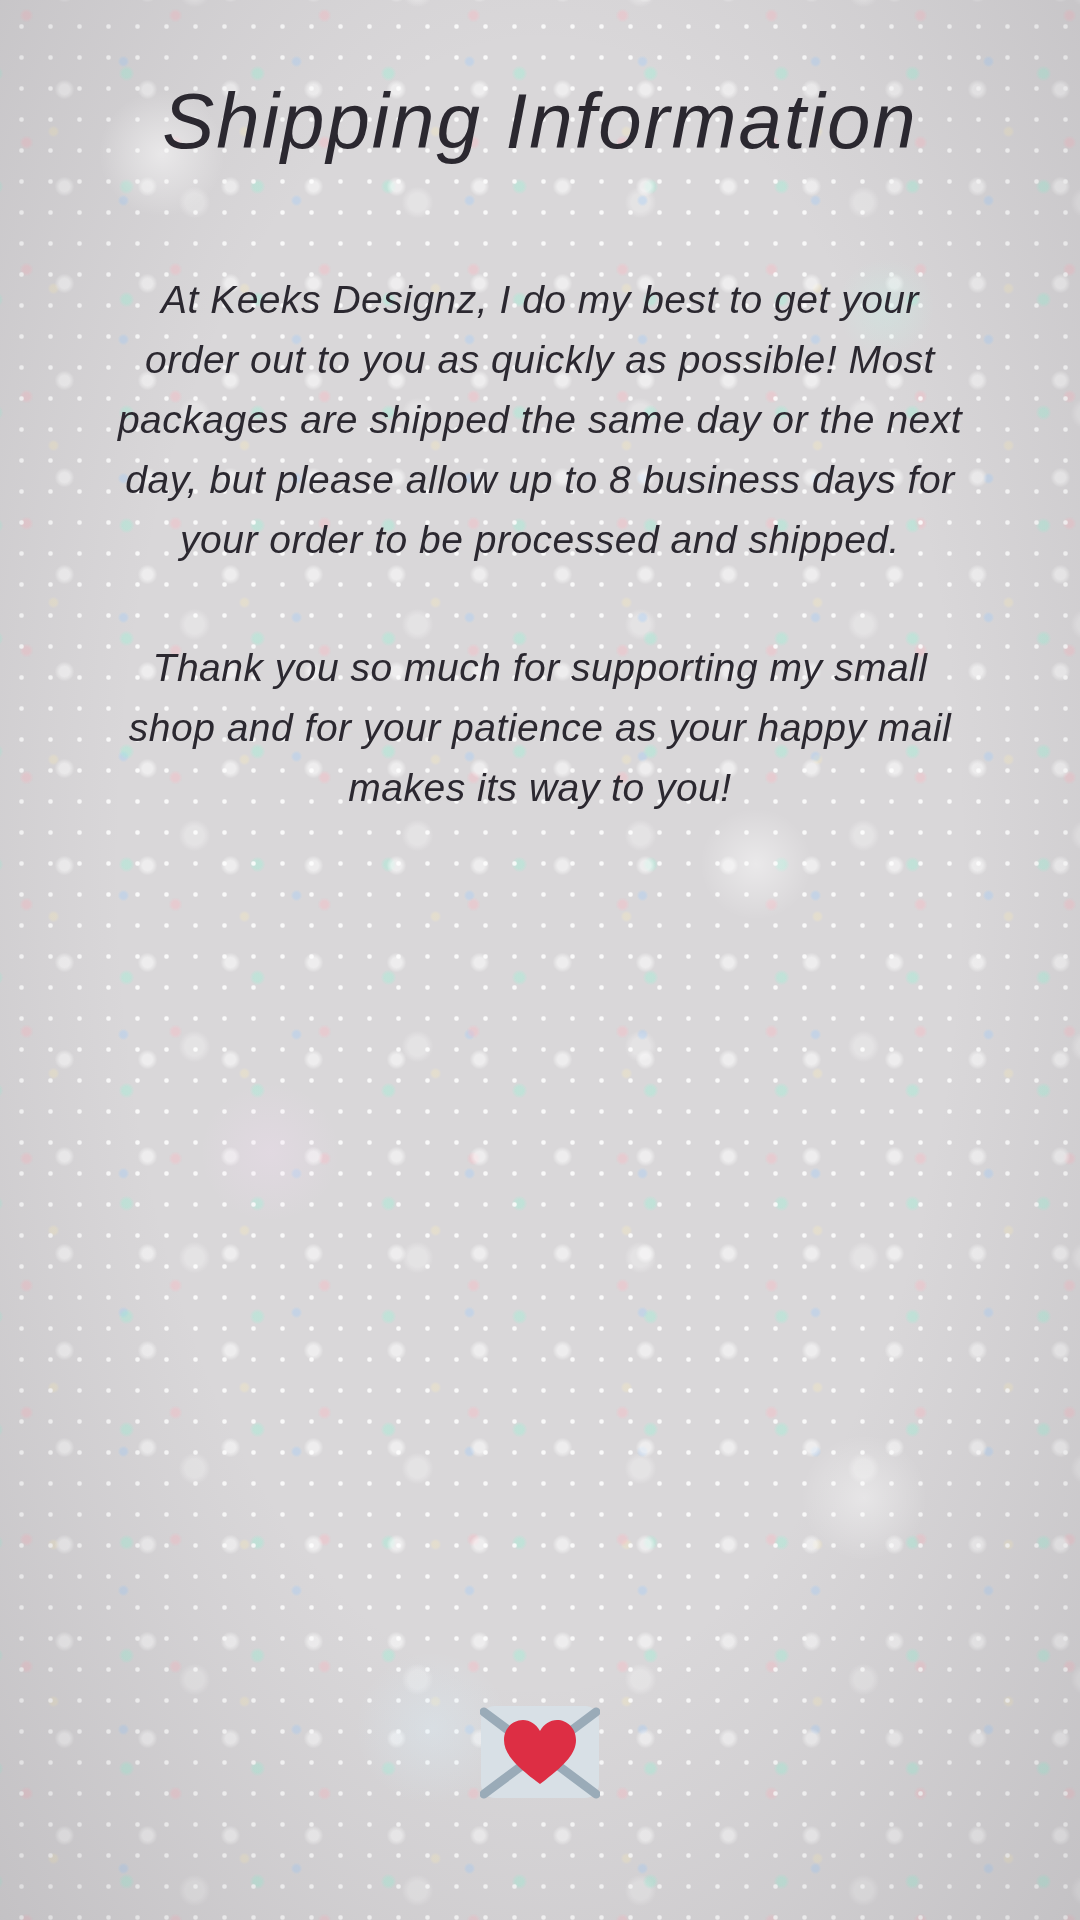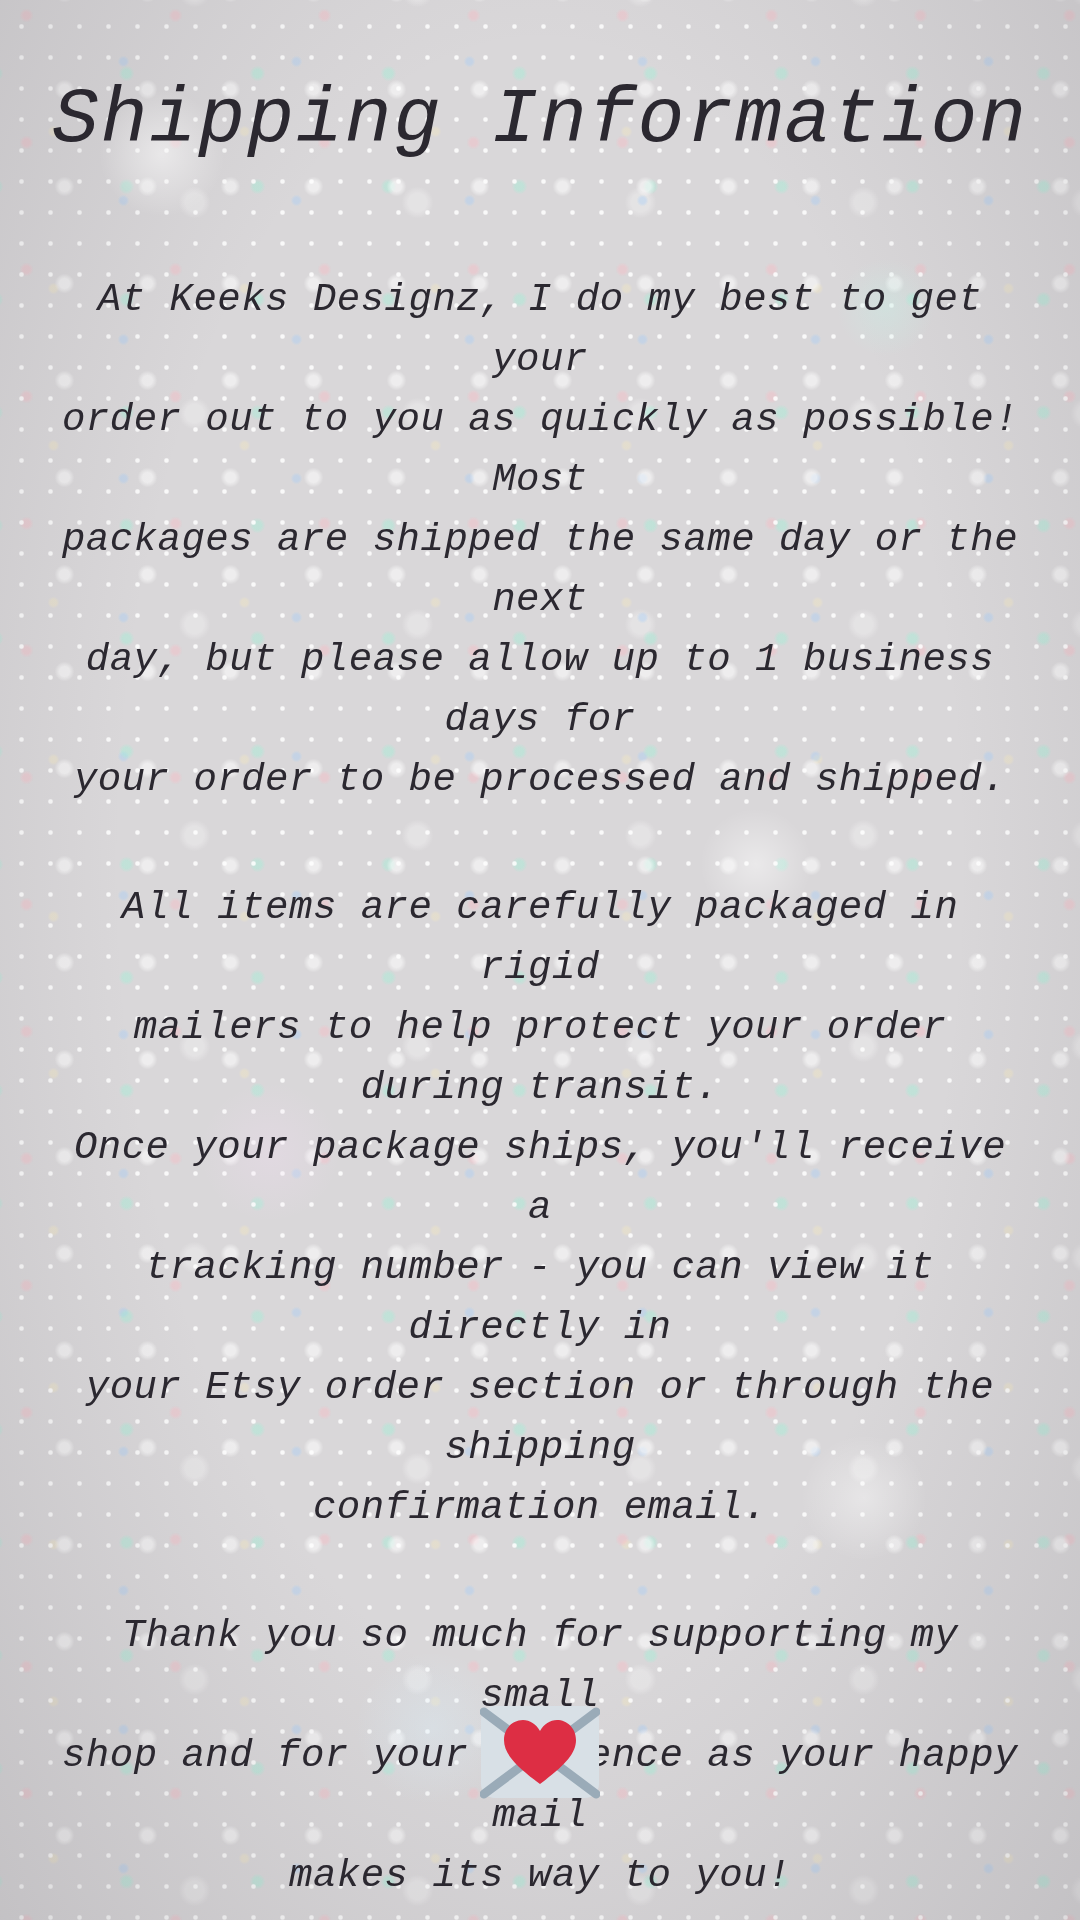--- a/index.html
+++ b/index.html
@@ -26,21 +26,21 @@
       191px 157px,
       223px 211px;
     background-position:
       7px 11px,
       23px 41px,
       61px 17px,
       101px 79px,
       37px 131px,
       149px 53px,
       83px 97px;
-    font-family:Liberation Mono, monospace;
+    font-family:Liberation Sans, sans-serif;
     color:#2b2830;
   }
   .poster::before{
     content:"";
     position:absolute; inset:0;
     background-image:
       radial-gradient(circle 90px  at 15% 8%,  rgba(255,255,255,0.50), rgba(255,255,255,0) 70%),
       radial-gradient(circle 70px  at 82% 16%, rgba(200,240,230,0.40), rgba(200,240,230,0) 70%),
       radial-gradient(circle 80px  at 70% 45%, rgba(255,255,255,0.45), rgba(255,255,255,0) 70%),
       radial-gradient(circle 100px at 25% 60%, rgba(240,220,240,0.35), rgba(240,220,240,0) 70%),
@@ -83,28 +83,22 @@
 <body>
 
 <div class="poster">
 
   <h1 class="title">Shipping Information</h1>
 
   <div class="content">
     <p>At Keeks Designz, I do my best to get your
 order out to you as quickly as possible! Most
 packages are shipped the same day or the next
-day, but please allow up to 1 business days for
+day, but please allow up to 8 business days for
 your order to be processed and shipped.</p>
-    <p>All items are carefully packaged in rigid
-mailers to help protect your order during transit.
-Once your package ships, you'll receive a
-tracking number - you can view it directly in
-your Etsy order section or through the shipping
-confirmation email.</p>
     <p>Thank you so much for supporting my small
 shop and for your patience as your happy mail
 makes its way to you!</p>
   </div>
 
   <svg class="envelope" viewBox="0 0 120 100" aria-hidden="true">
     <rect x="1" y="4" width="118" height="92" rx="14" fill="#d8e0e6"></rect>
     <path d="M4 10 L60 52 L116 10" fill="none" stroke-width="9" stroke-linecap="round" stroke="#9aabb8"></path>
     <path d="M4 92 L60 50 L116 92" fill="none" stroke-width="9" stroke-linecap="round" stroke="#9aabb8"></path>
     <path d="M60 82 C36 64 24 52 24 38 C24 26 33 18 43 18 C50 18 56 22 60 29 C64 22 70 18 77 18 C87 18 96 26 96 38 C96 52 84 64 60 82 Z" fill="#dd2e44"></path>

